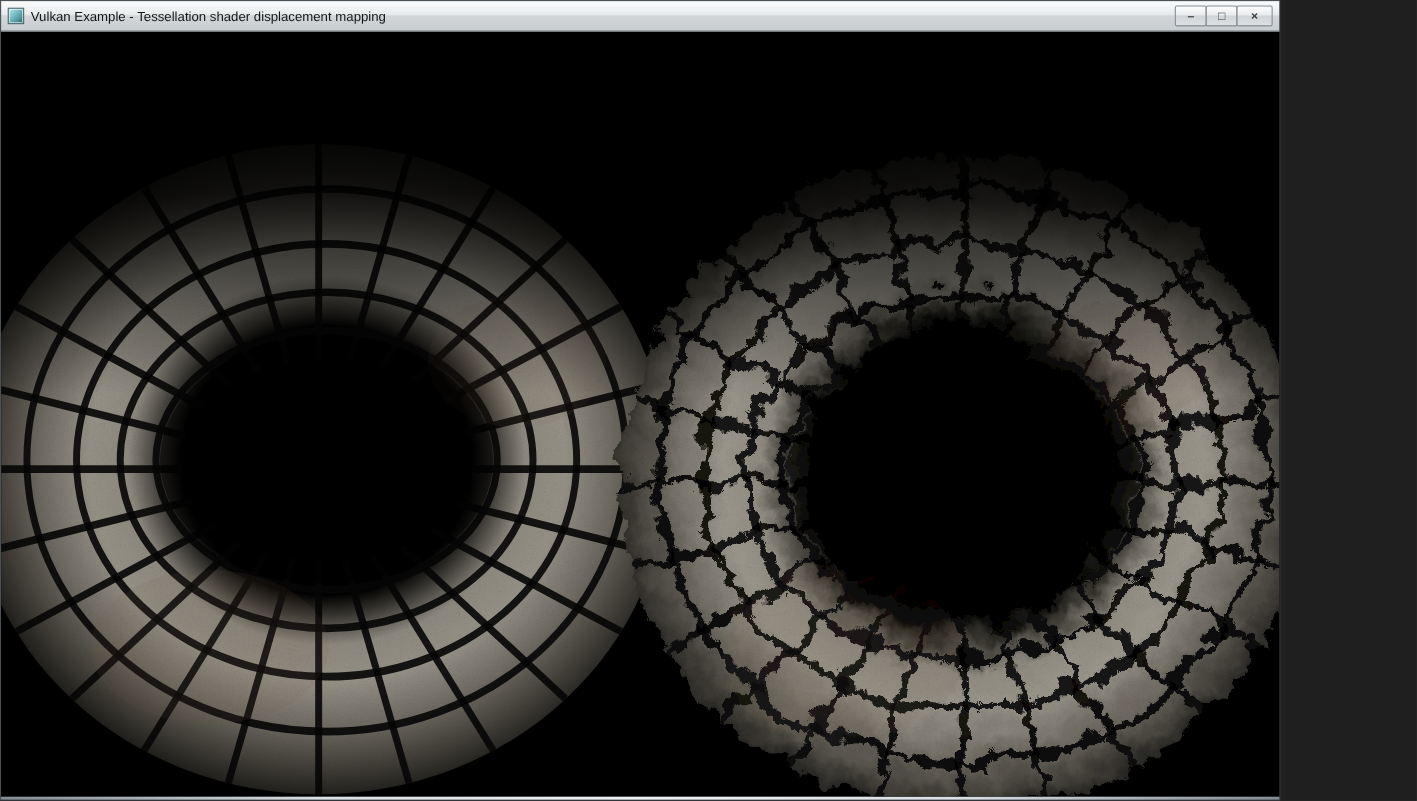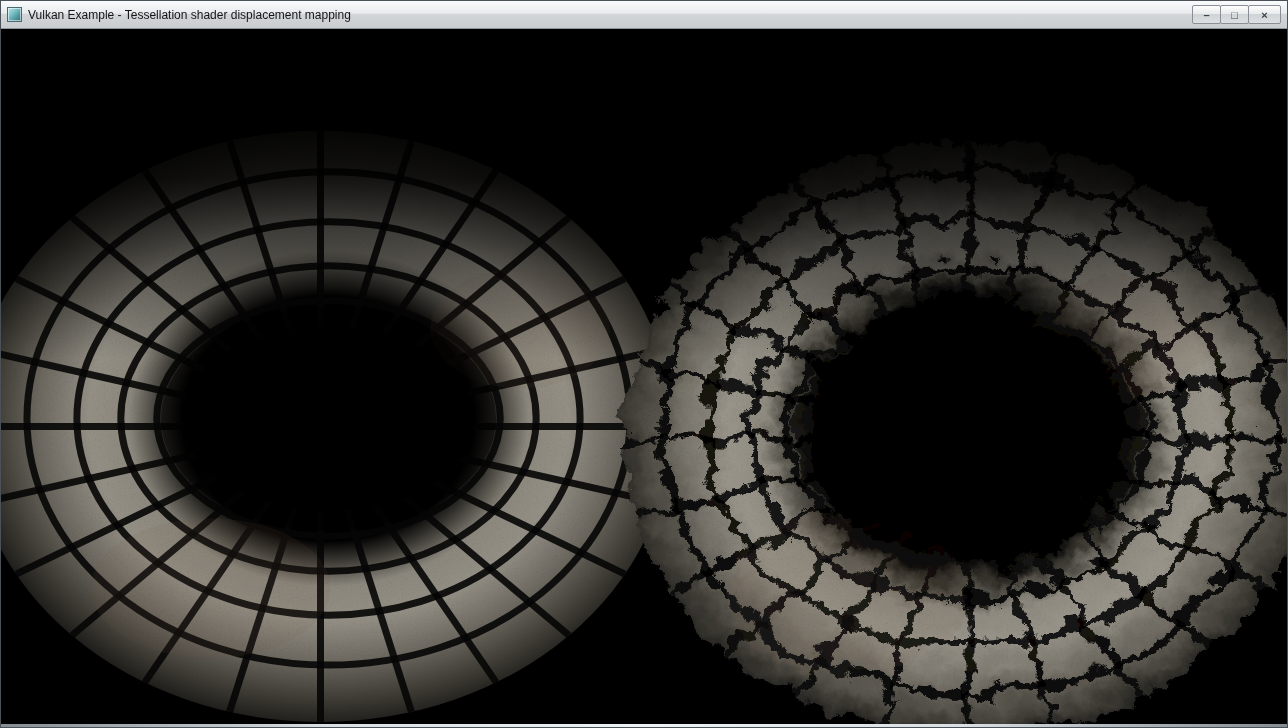--- a/index.html
+++ b/index.html
@@ -1,18 +1,18 @@
 <!DOCTYPE html>
 <html><head>
 <meta charset="utf-8">
 <style>
   * { box-sizing: border-box; }
   html, body { margin: 0; padding: 0; background: #1f1f1f; }
   .window {
-    width: 1288px; height: 728px;
+    width: 1164px; height: 728px;
     border: 1px solid #4a5157;
     display: flex; flex-direction: column;
     font-family: "Liberation Sans", sans-serif;
     position: relative;
     background: #000;
   }
   .titlebar {
     flex: 0 0 28px;
     display: flex; align-items: center; gap: 6px;
     padding: 0 4px 0 6px;

